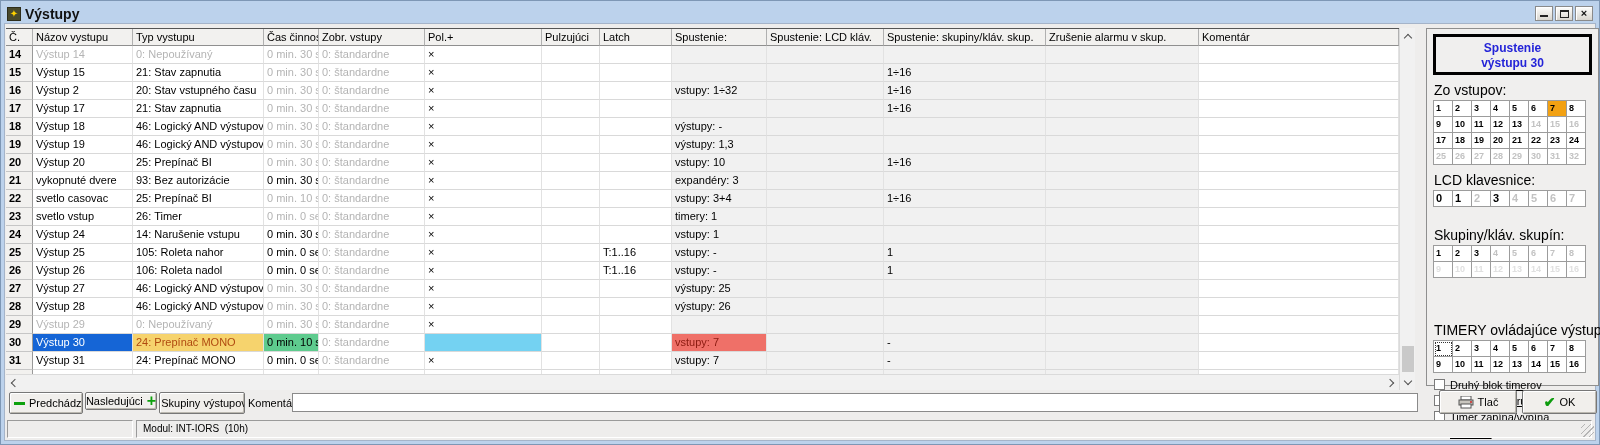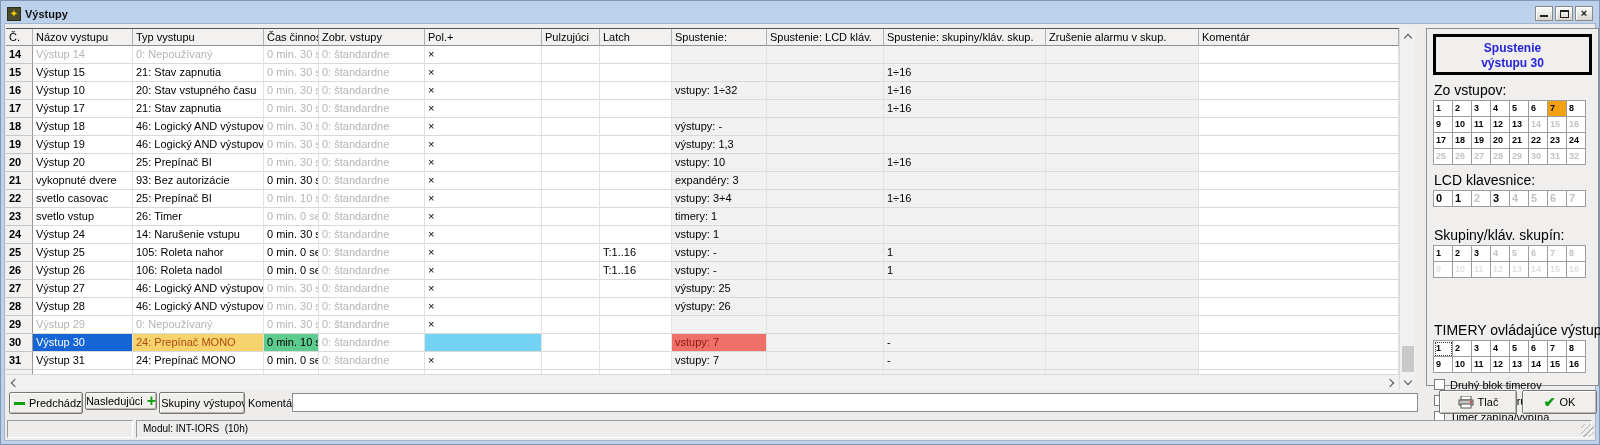--- a/index.html
+++ b/index.html
@@ -3,21 +3,21 @@
 <meta charset="utf-8">
 <style>
   * { box-sizing: border-box; margin: 0; padding: 0; }
   html,body { width:1600px; height:445px; font-family:"Liberation Sans", sans-serif; }
   body { position:relative; background:#bcd2ec; overflow:hidden; }
 
   
   .frame { position:absolute; inset:0; background:#bcd2ec; border:1px solid #7e97b5; }
   .titlebar { position:absolute; left:3px; right:3px; top:3px; height:19px; display:flex; align-items:center; gap:4px; padding:0 3px; }
   .win-icon { width:14px; height:14px; background:#4a4a2e; border:1px solid #2e2e1c; color:#ffd200; font-size:10px; line-height:12px; text-align:center; }
-  .title-text { font-size:11px; font-weight:bold; color:#111; }
+  .title-text { font-size:14px; font-weight:bold; color:#111; }
   .win-btns { margin-left:auto; display:flex; gap:2px; }
   .winbtn { width:18px; height:15px; background:linear-gradient(#fdfdfc,#d9d6cf); border:1px solid #8a8a8a; box-shadow:inset 1px 1px 0 #fff; position:relative; cursor:default; }
   .winbtn .min { position:absolute; left:4px; bottom:3px; width:8px; height:2px; background:#222; }
   .winbtn .max { position:absolute; left:4px; top:3px; width:9px; height:8px; border:1px solid #222; border-top-width:2px; }
   .winbtn .cls { position:absolute; left:0; top:0; width:100%; height:100%; font-size:11px; font-weight:bold; color:#111; text-align:center; line-height:13px; }
 
   .client { position:absolute; left:3px; top:22px; right:3px; bottom:3px; background:#eeedec; border:1px solid #a5b4c9; }
 
   
   :root { --cols: 27px 100px 131px 55px 106px 117px 58px 72px 95px 117px 162px 153px minmax(0,1fr); }
@@ -54,21 +54,21 @@
   .ptitle { border:3px solid #000000; background:#f0efee; text-align:center; padding:4px 2px 1px; color:var(--panel_title); font-weight:bold; font-size:12px; line-height:1.25; }
   .plabel { font-size:14px; color:#000; margin:7px 0 2px 1px; white-space:nowrap; }
   .pgrid { display:grid; border-top:1px solid #9c9c9c; border-left:1px solid #9c9c9c; width:fit-content; background:#fff; }
   .pcell { width:19px; height:16px; border-right:1px solid #9c9c9c; border-bottom:1px solid #9c9c9c; font-size:9px; font-weight:bold; text-align:left; padding:2px 0 0 2px; color:#000; }
   .lcd .pcell { font-size:11px; height:16px; padding-top:1px; }
   .poff { color:#c2c2c2; }
   .pghost { color:#e0e0e0; }
   .phl { background:var(--vstup_hl); }
   .pfocus { outline:1px dotted #333; outline-offset:-2px; }
   .gap { height:20px; }
-  .cbrow { display:flex; align-items:center; gap:5px; margin:3px 0 0 1px; height:13px; }
+  .cbrow { display:flex; align-items:center; gap:5px; margin:3px 0 0 1px; height:13px;text-decoration:underline; }
   .cb { width:11px; height:11px; background:#fff; border:1px solid #7b7b7b; flex:0 0 auto; }
   .cblabel { font-size:11px; color:#000; white-space:nowrap; }
 
   
   .btn3d { position:absolute; background:#f1efec; border:1px solid #777; border-radius:2px; box-shadow:inset 1px 1px 0 #fff, inset -1px -1px 0 #bbb8b0; font-size:11px; color:#000; display:flex; align-items:center; justify-content:center; gap:4px; white-space:nowrap; overflow:hidden; cursor:default; }
   .toolbar-area { position:absolute; left:0; top:368px; width:100%; height:22px; }
   .minus-ic { width:11px; height:3px; background:var(--accent_green); flex:0 0 auto; }
   .plus-ic { color:var(--accent_green); font-size:16px; font-weight:bold; line-height:10px; }
   .lbl { position:absolute; font-size:11px; color:#000; }
   .cmt-input { position:absolute; left:287px; top:1px; width:1126px; height:19px; border:1px solid #8a8a8a; background:#fff; font-size:11px; padding:0 3px; }
@@ -145,21 +145,21 @@
             <div class="c"></div>
             <div class="c"></div>
             <div class="gc "></div>
             <div class="gc"></div>
             <div class="gc">1÷16</div>
             <div class="gc"></div>
             <div class="c"></div>
           </div>
           <div class="trow">
             <div class="num nblue">16</div>
-            <div class="c ">Výstup 10</div>
+            <div class="c ">Výstup 2</div>
             <div class="c ">20: Stav vstupného času</div>
             <div class="c dim ">0 min. 30 sek.</div>
             <div class="c dim">0: štandardne</div>
             <div class="pol ">×</div>
             <div class="c"></div>
             <div class="c"></div>
             <div class="gc ">vstupy: 1÷32</div>
             <div class="gc"></div>
             <div class="gc">1÷16</div>
             <div class="gc"></div>

